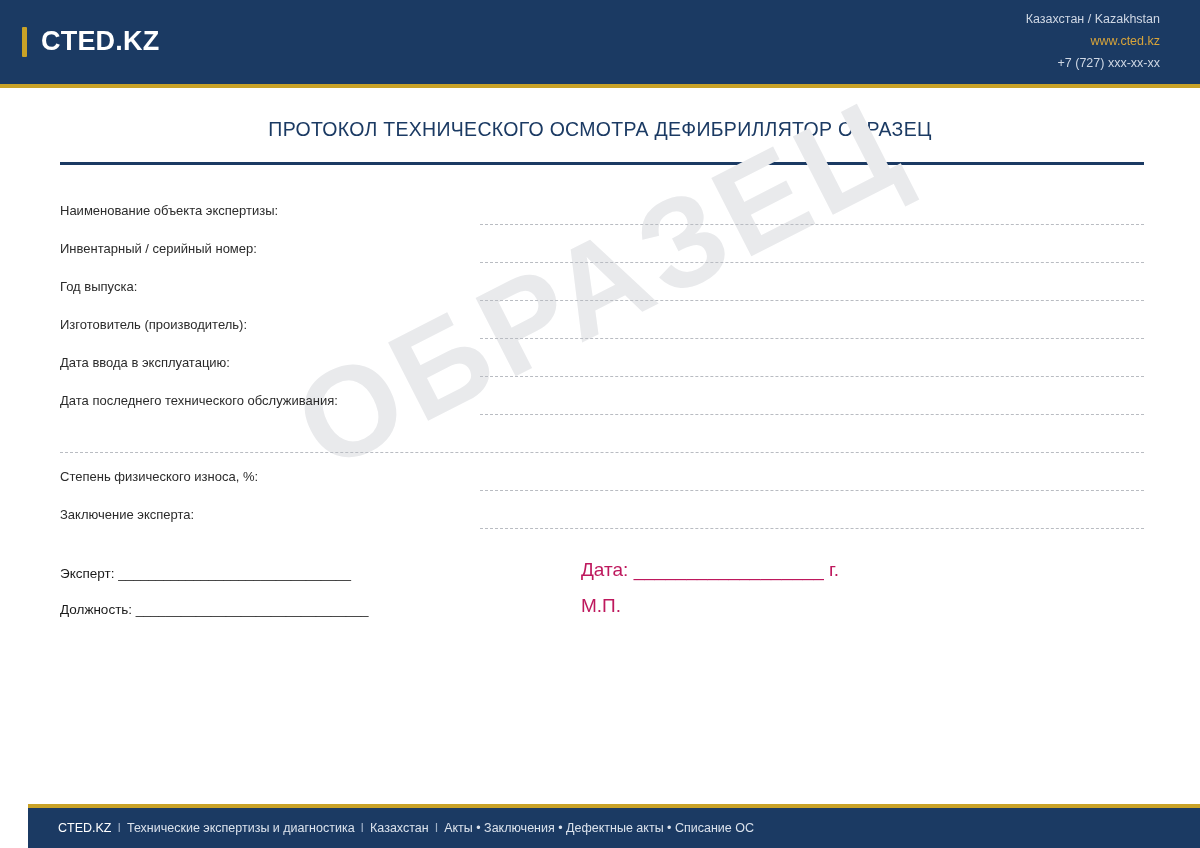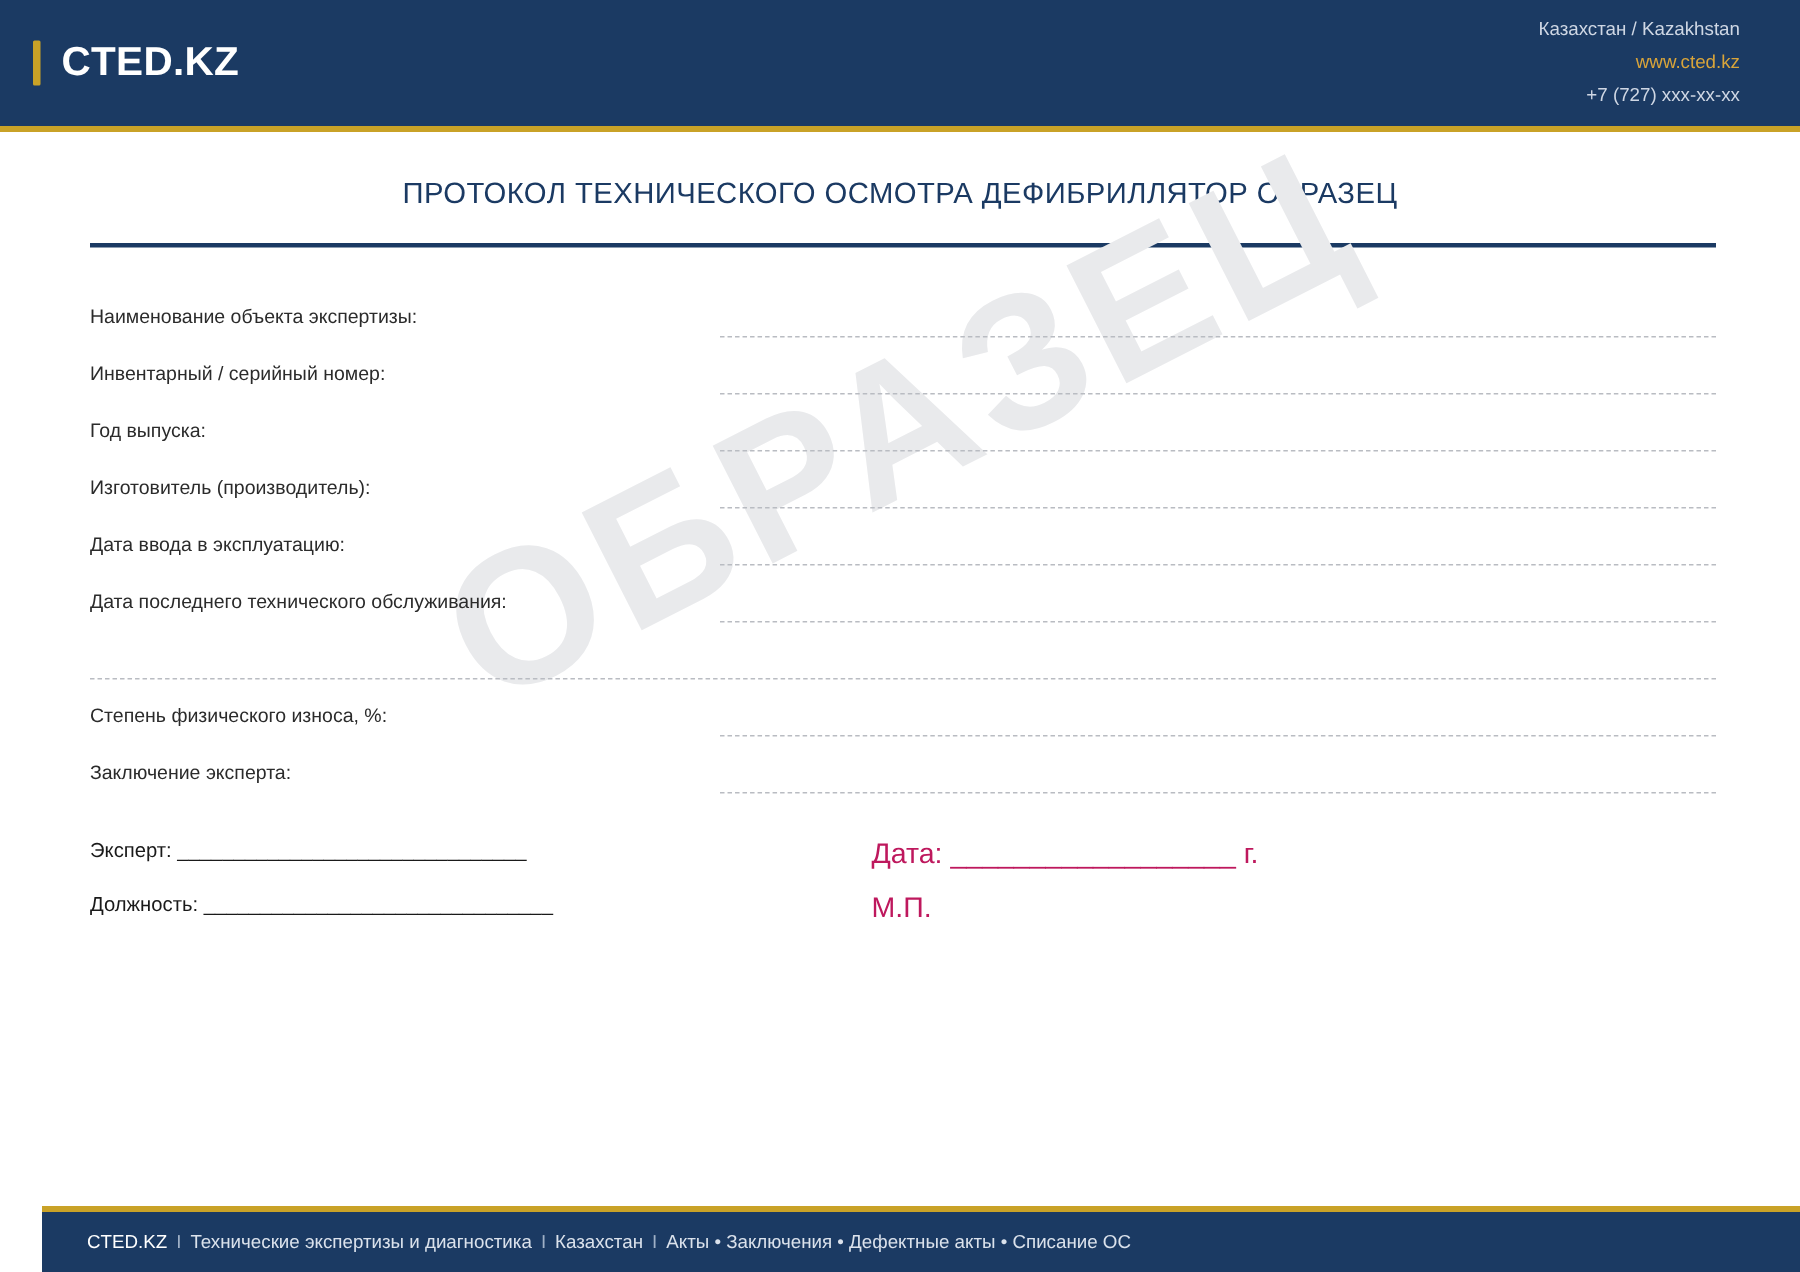--- a/index.html
+++ b/index.html
@@ -131,21 +131,21 @@
   }
 
   
   .signatures {
     position: relative;
     z-index: 2;
     margin: 30px 56px 0 60px;
   }
   .sig-row {
     display: flex;
-    align-items: flex-start;
+    align-items: flex-end;
     margin-bottom: 14px;
   }
   .sig-left {
     width: 521px;
     flex: 0 0 521px;
     font-size: 13.5px;
     color: #1a1a1a;
     white-space: nowrap;
   }
   .sig-right {

